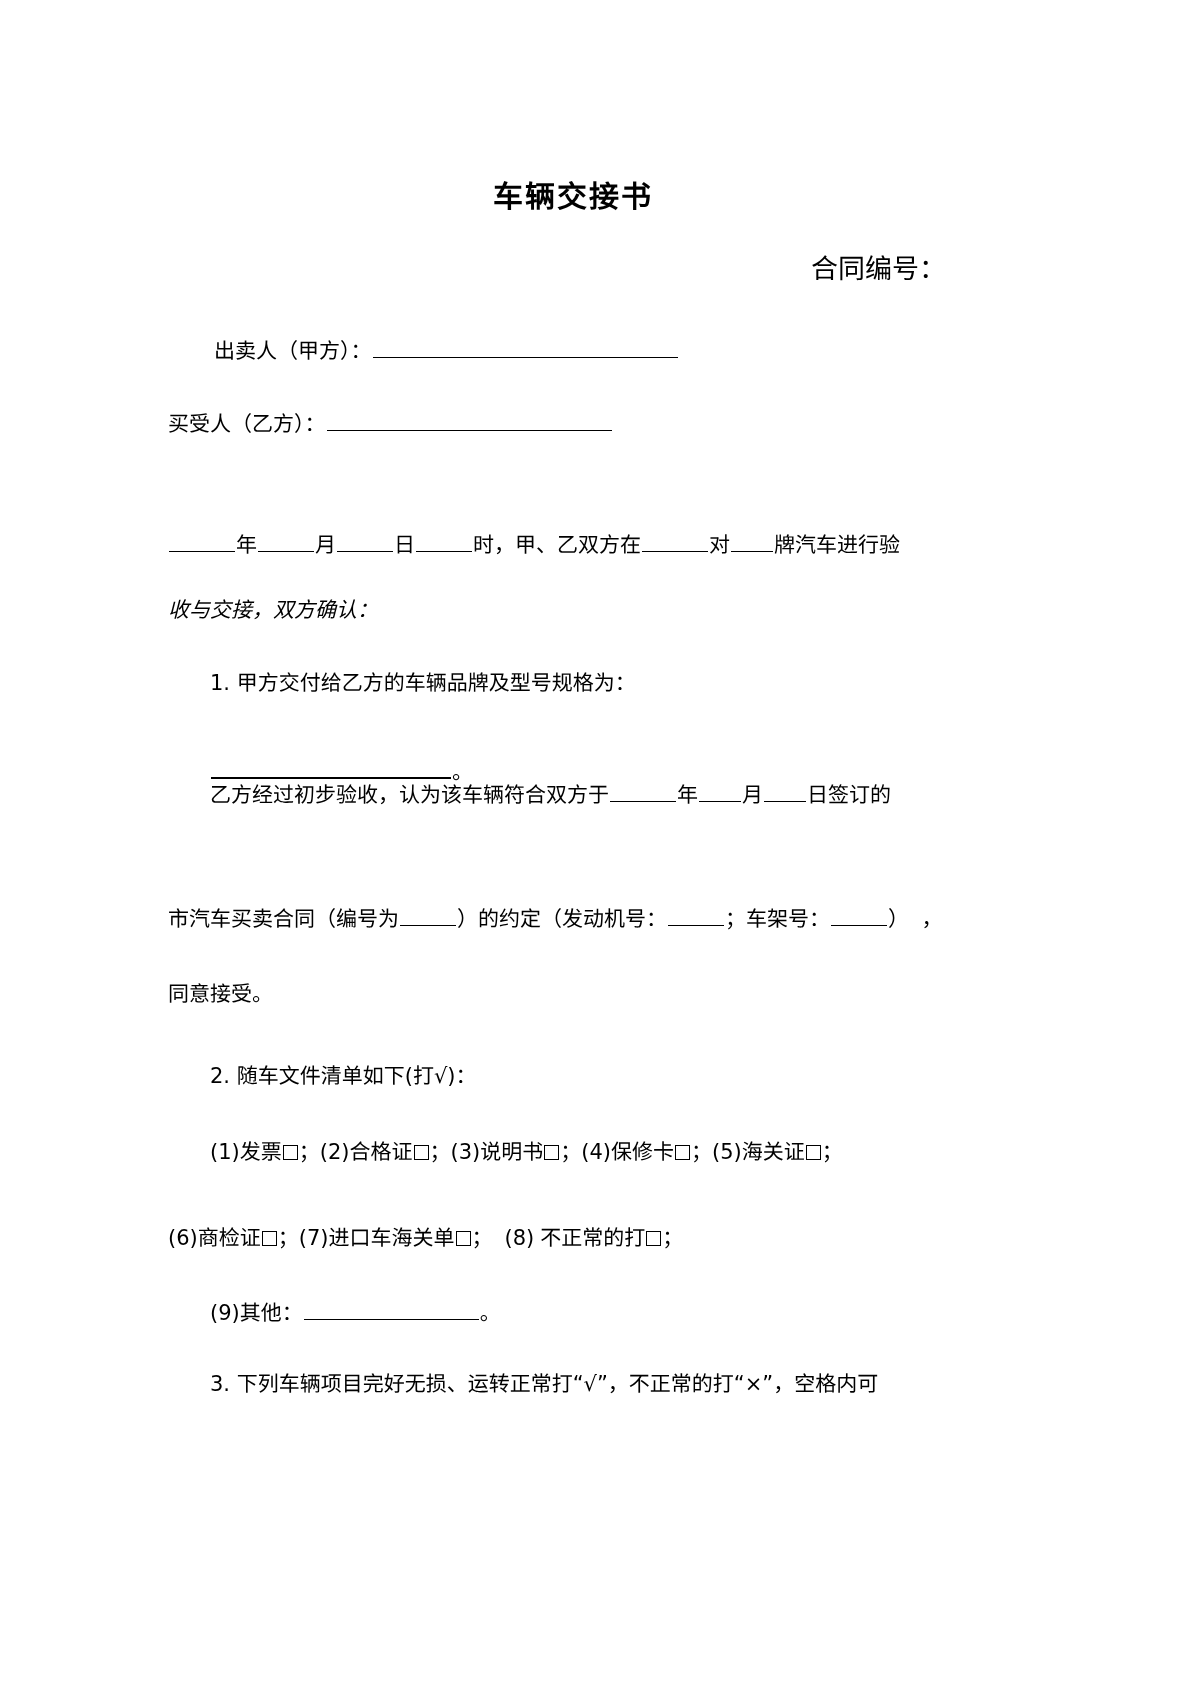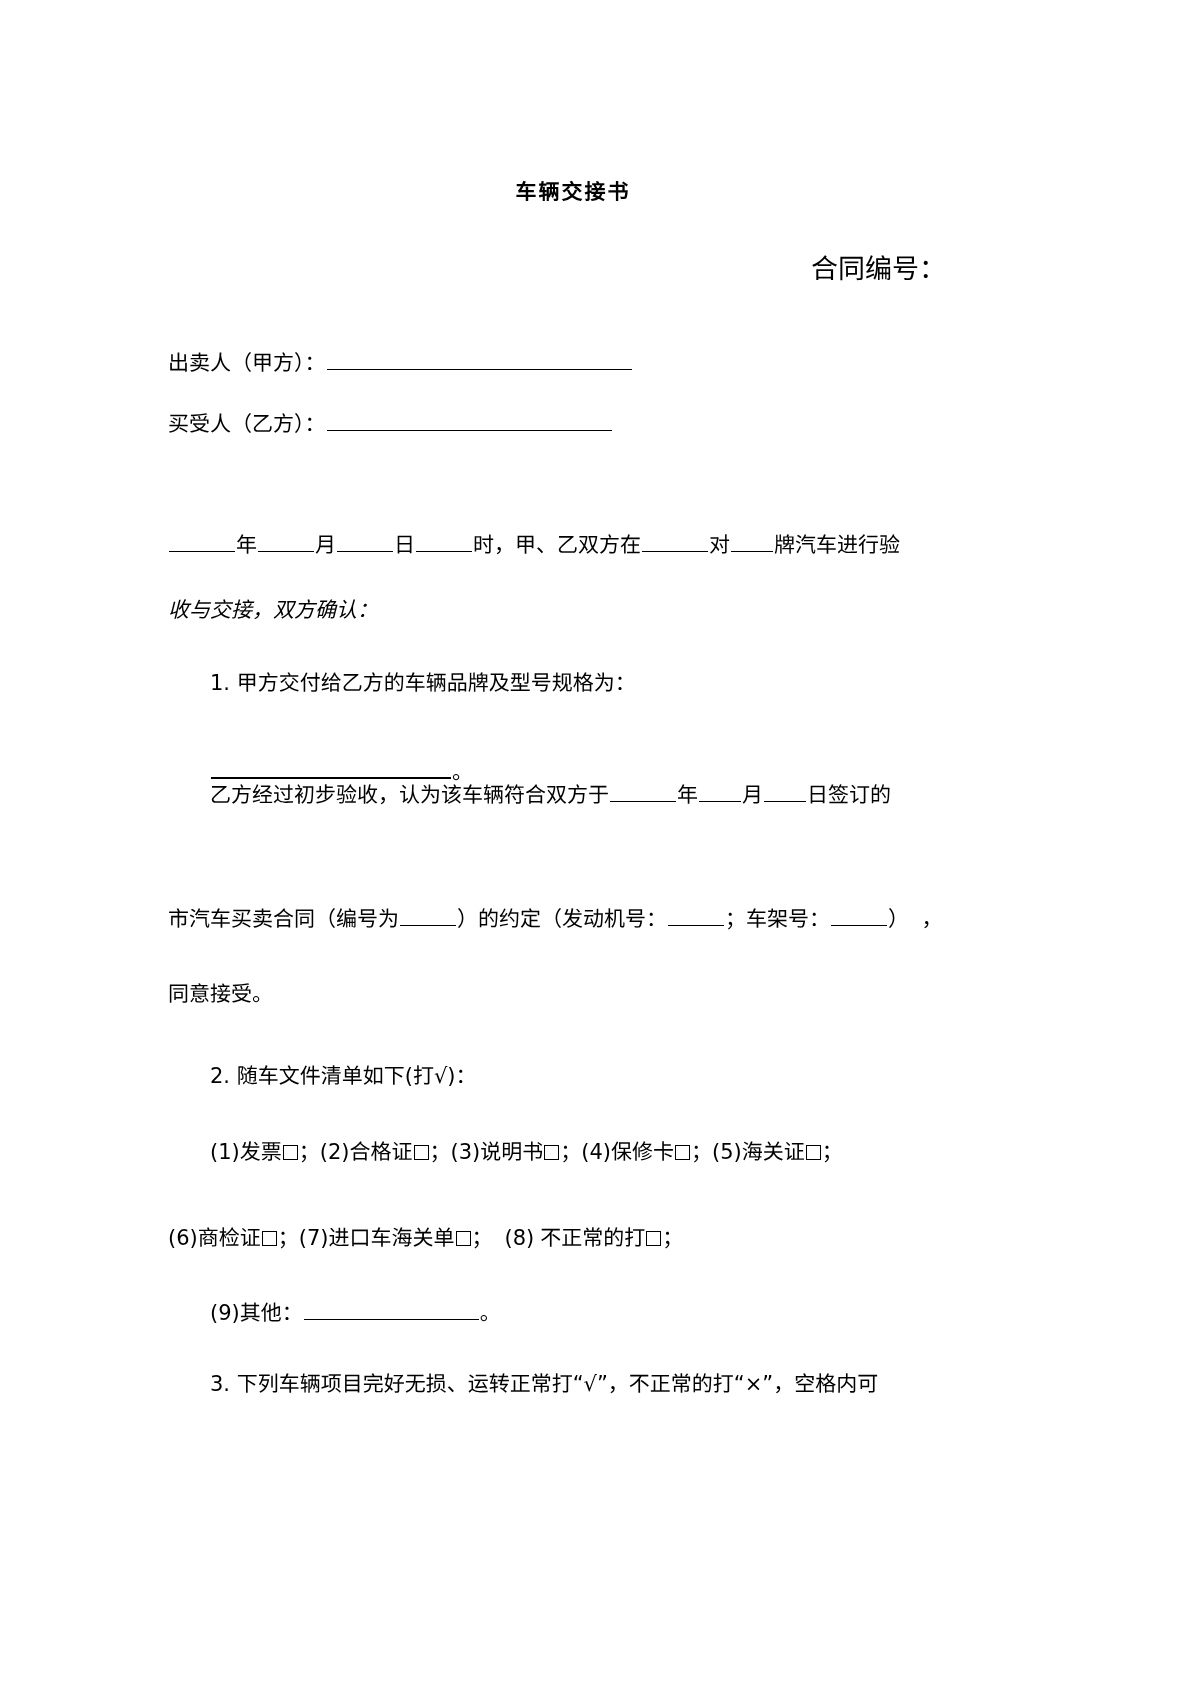--- a/index.html
+++ b/index.html
@@ -29,21 +29,21 @@
     width: 810px;
   }
 
   
   .doc-title {
     margin: 0;
     padding: 0;
     text-align: center;
     font-family: "DejaVu Sans", "Liberation Sans", sans-serif;
     font-weight: bold;
-    font-size: 21px;
+    font-size: 30px;
     letter-spacing: 2px;
     line-height: 1;
     position: absolute;
     top: 182px;
     left: 0;
     width: 810px;
   }
 
   
   .contract-no {
@@ -96,21 +96,21 @@
 </head>
 <body>
 
 <div class="page">
   <div class="content">
 
     <h1 class="doc-title">车辆交接书</h1>
 
     <div class="contract-no">合同编号：</div>
 
-    <div class="p" style="top:348px;">
+    <div class="p" style="top:336px;margin-left:46px;">
       <span>出卖人（甲方）：</span><span class="blank blank-name"></span>
     </div>
 
     <div class="p" style="top:409px;">
       <span>买受人（乙方）：</span><span class="blank blank-name" style="width:285px;"></span>
     </div>
 
     <div class="p" style="top:513px;margin-top:17px;">
       <span class="blank blank-lg"></span><span>年</span><span class="blank blank-md"></span><span>月</span><span class="blank blank-md"></span><span>日</span><span class="blank blank-md"></span><span>时，甲、乙双方在</span><span class="blank blank-lg"></span><span>对</span><span class="blank blank-sm"></span><span>牌汽车进行验</span>
     </div>

